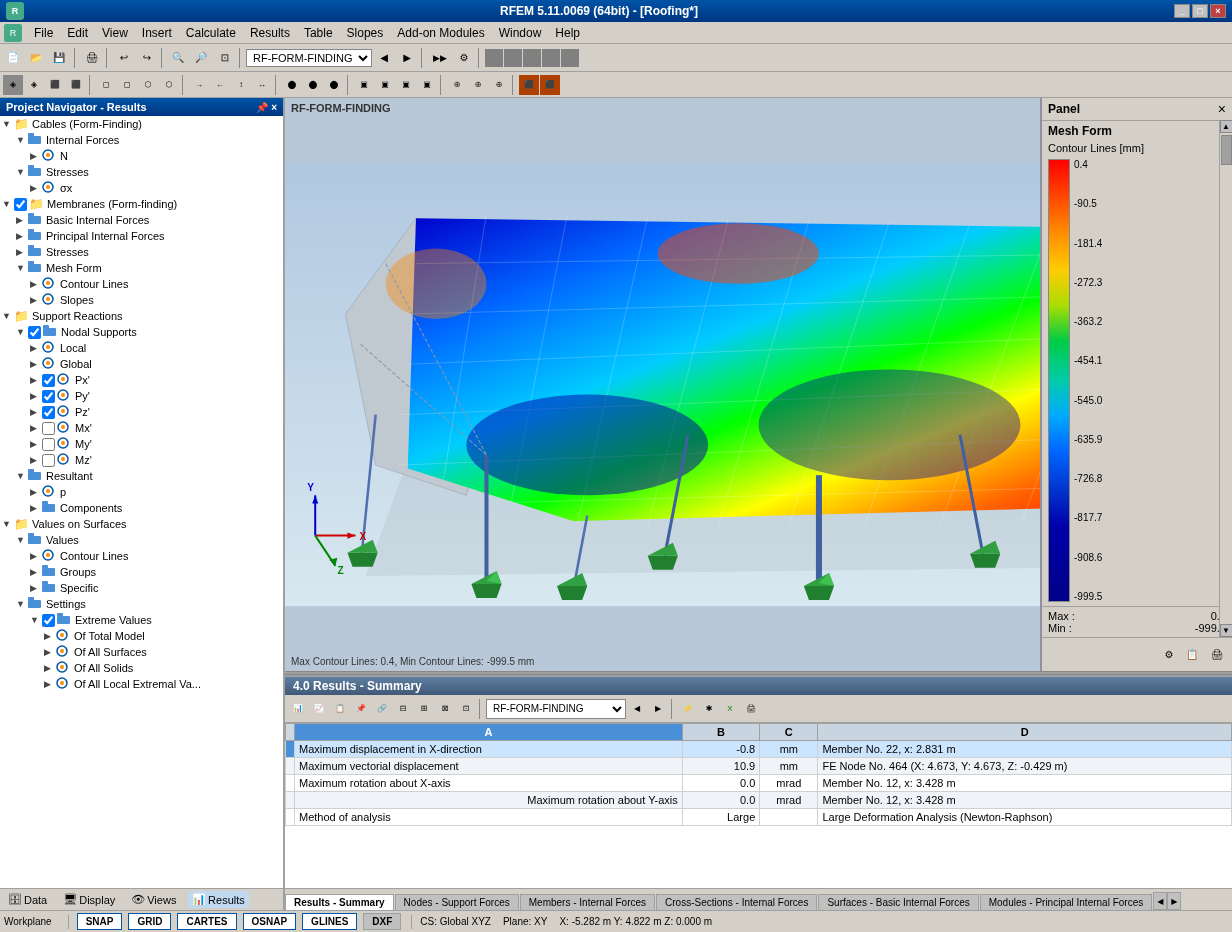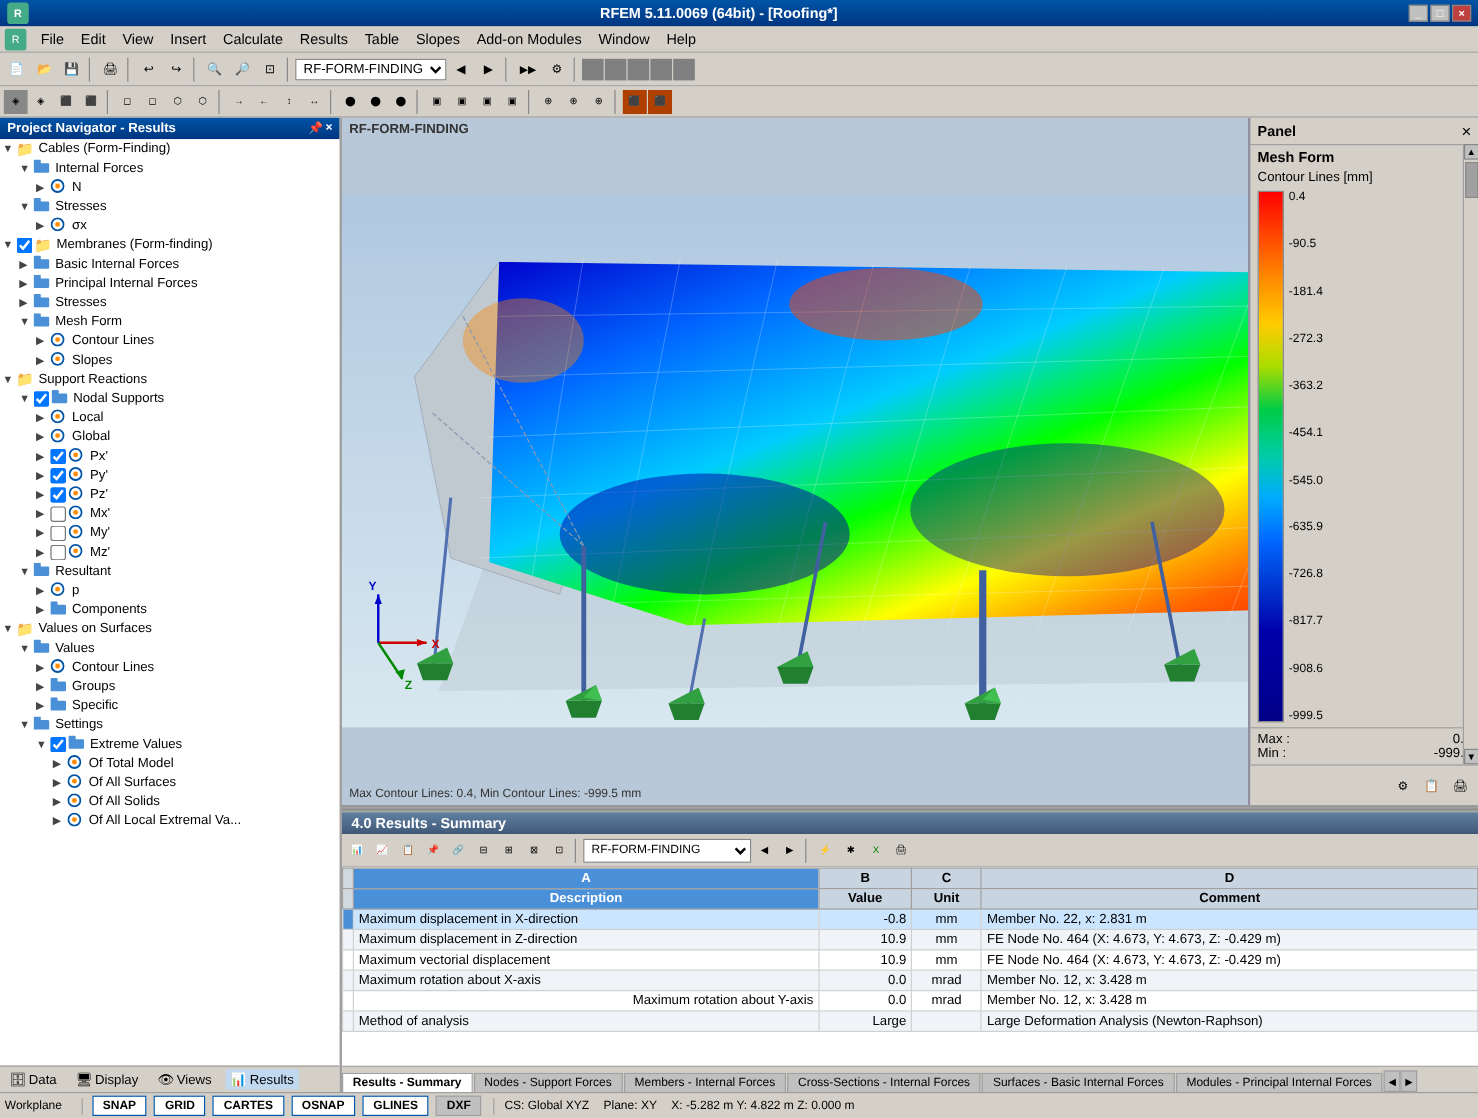--- a/index.html
+++ b/index.html
@@ -703,42 +703,28 @@
       <div id="results-table-container" style="flex:1;overflow:auto;background:white;position:relative;">
         <table>
           <thead>
             <tr>
               <th style="width:8px;background:#d0d8e0;"></th>
               <th class="col-a" style="min-width:300px;">A</th>
               <th style="min-width:60px;">B</th>
               <th style="min-width:45px;">C</th>
               <th style="min-width:320px;">D</th>
             </tr>
-            <tr>
-              <th style="background:#d0d8e0;"></th>
-              <th class="col-a">Description</th>
-              <th>Value</th>
-              <th>Unit</th>
-              <th>Comment</th>
-            </tr>
           </thead>
           <tbody id="results-tbody">
           <tr class="selected">
                 <td style="width: 8px; background: rgb(74, 144, 217);"></td>
                 <td style="text-align: left;">Maximum displacement in X-direction</td>
                 <td class="val">-0.8</td>
                 <td class="unit">mm</td>
                 <td>Member No. 22, x: 2.831 m</td>
-              </tr>
-              <tr>
-                <td style="width: 8px;"></td>
-                <td style="text-align: left;">Maximum displacement in Z-direction</td>
-                <td class="val">10.9</td>
-                <td class="unit">mm</td>
-                <td>FE Node No. 464 (X: 4.673, Y: 4.673, Z: -0.429 m)</td>
               </tr>
               <tr>
                 <td style="width: 8px;"></td>
                 <td style="text-align: left;">Maximum vectorial displacement</td>
                 <td class="val">10.9</td>
                 <td class="unit">mm</td>
                 <td>FE Node No. 464 (X: 4.673, Y: 4.673, Z: -0.429 m)</td>
               </tr>
               <tr>
                 <td style="width: 8px;"></td>

